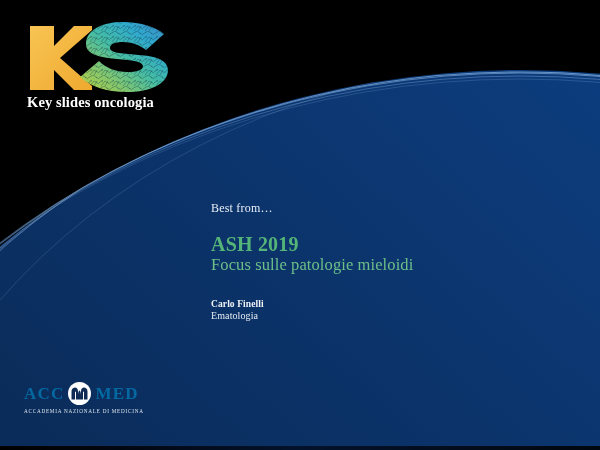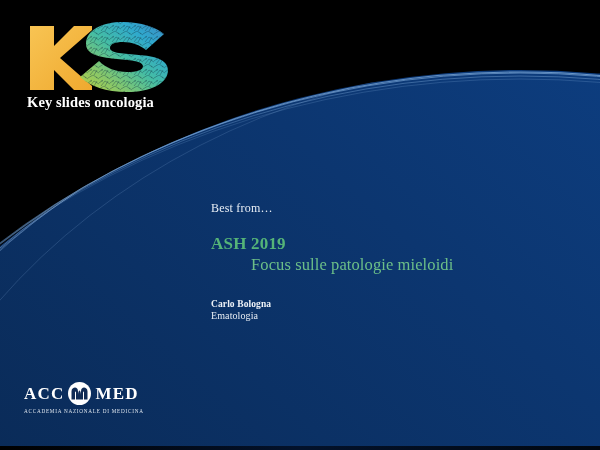--- a/index.html
+++ b/index.html
@@ -69,31 +69,30 @@
   }
   .best-from {
     color: #e8eef5;
     font-size: 12px;
     line-height: 17px;
     letter-spacing: 0.2px;
   }
   .ash-line {
     margin-top: 17px;
     color: #55b478;
-    font-size: 17px;
+    font-size: 20px;
     font-weight: bold;
     line-height: 20px;
     letter-spacing: 0.2px;
   }
   .focus-line {
     color: #6cbf88;
     font-size: 16.5px;
     line-height: 21px;
     letter-spacing: 0.1px;
-    margin-left: 40px;
   }
 
   .author-block {
     position: absolute;
     left: 211px;
     top: 298px;
     width: 340px;
     color: #eef2f7;
   }
   .author-name {
@@ -116,21 +115,21 @@
     top: 381px;
     width: 150px;
     height: 42px;
   }
   .accmed-row {
     display: flex;
     align-items: center;
     height: 24px;
   }
   .accmed-word {
-    color: #ffffff;
+    color: #0369a1;
     font-size: 17px;
     font-weight: bold;
     letter-spacing: 1.2px;
     line-height: 17px;
   }
   .accmed-badge {
     width: 23px;
     height: 23px;
     border-radius: 50%;
     background: #ffffff;
@@ -262,21 +261,21 @@
     <div class="ks-wordmark">Key slides oncologia</div>
   </div>
 
   <div class="text-block">
     <div class="best-from">Best from…</div>
     <div class="ash-line">ASH 2019</div>
     <div class="focus-line">Focus sulle patologie mieloidi</div>
   </div>
 
   <div class="author-block">
-    <div class="author-name">Carlo Bologna</div>
+    <div class="author-name">Carlo Finelli</div>
     <div class="author-line">Ematologia</div>
   </div>
 
   <div class="accmed">
     <div class="accmed-row">
       <span class="accmed-word">ACC</span>
       <span class="accmed-badge">
         <svg width="17" height="13" viewBox="0 0 34 26" aria-hidden="true">
           <path d="M1,25 L1,9 C1,3 5,1 8,1 C11,1 14,3 14,9 L14,16
                    C14,10 16,7 17,7 C18,7 20,10 20,16 L20,9

